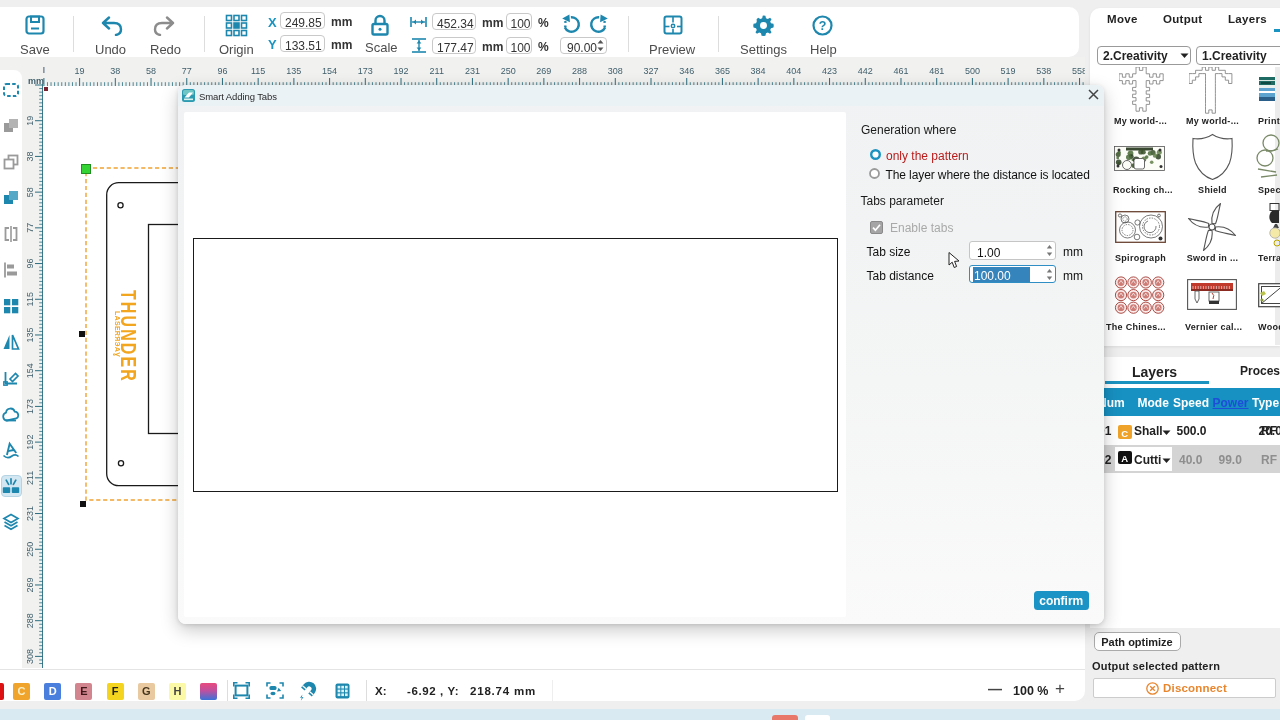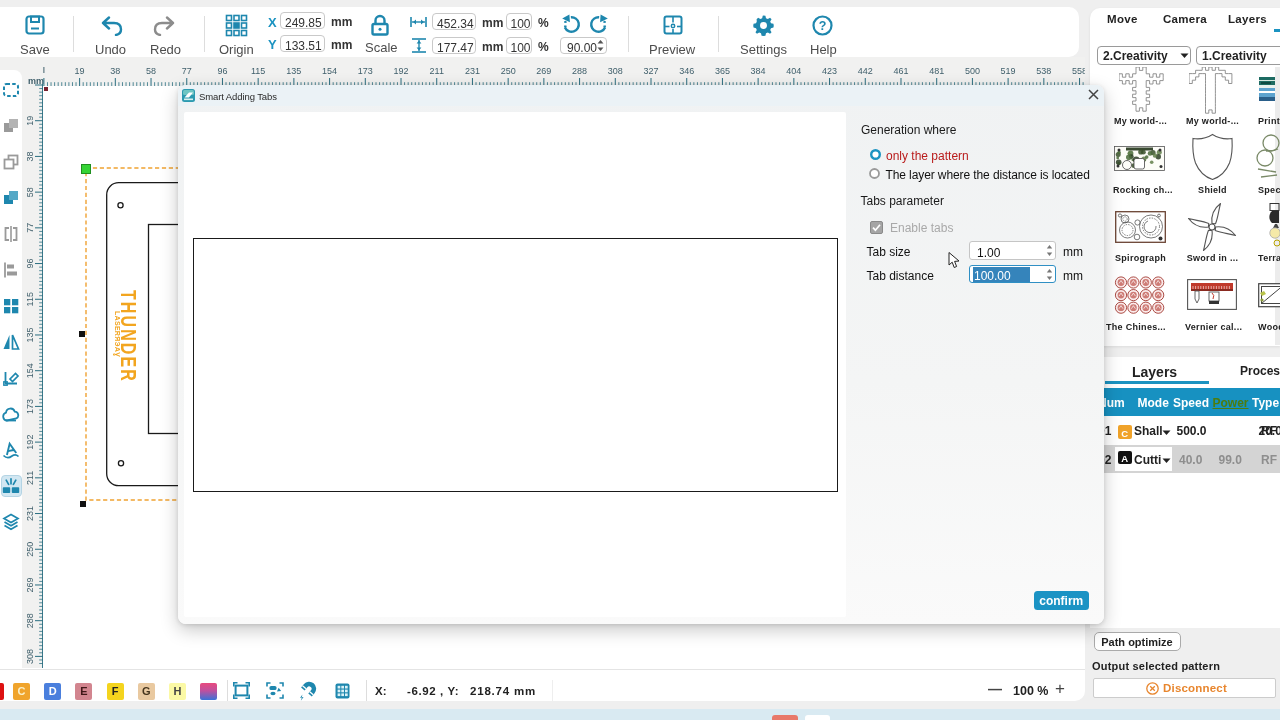--- a/index.html
+++ b/index.html
@@ -761,21 +761,21 @@
     <div style="position:absolute;left:366px;top:680px;width:1px;height:21px;background:#ddd;"></div>
     <div style="position:absolute;left:375px;top:684.5px;white-space:nowrap;font-size:11.5px;font-weight:700;color:#222;">X:</div>
     <div style="position:absolute;left:407px;top:684.5px;white-space:nowrap;font-size:11.5px;font-weight:700;color:#222;letter-spacing:0.6px;">-6.92 , Y:</div>
     <div style="position:absolute;left:470px;top:684.5px;white-space:nowrap;font-size:11.5px;font-weight:700;color:#222;letter-spacing:0.8px;">218.74 mm</div>
     <div style="position:absolute;left:552px;top:680px;width:1px;height:21px;background:#eee;"></div>
     <div style="position:absolute;left:988px;top:681px;white-space:nowrap;font-size:14px;color:#444;font-weight:600;">—</div>
     <div style="position:absolute;left:1013px;top:683.5px;white-space:nowrap;font-size:12.5px;font-weight:700;color:#222;">100 %</div>
     <div style="position:absolute;left:1055px;top:679px;white-space:nowrap;font-size:17px;color:#444;font-weight:500;">+</div>
     <div style="position:absolute;left:1090px;top:8px;width:190px;height:337.6px;background:#fff;border-radius:10px 0 0 0;box-shadow:0 1px 3px rgba(0,0,0,0.08);"></div>
     <div style="position:absolute;left:1107px;top:13px;white-space:nowrap;font-size:11.5px;font-weight:700;color:#222;letter-spacing:0.3px;">Move</div>
-    <div style="position:absolute;left:1163px;top:13px;white-space:nowrap;font-size:11.5px;font-weight:700;color:#222;letter-spacing:0.3px;">Camera</div>
+    <div style="position:absolute;left:1163px;top:13px;white-space:nowrap;font-size:11.5px;font-weight:700;color:#222;letter-spacing:0.3px;">Output</div>
     <div style="position:absolute;left:1228px;top:13px;white-space:nowrap;font-size:11.5px;font-weight:700;color:#222;letter-spacing:0.3px;">Layers</div>
     <div style="position:absolute;left:1274px;top:29px;width:6px;height:3px;background:#1b93c1;"></div>
     <div style="position:absolute;left:1097px;top:45.5px;width:94px;height:19px;background:#fff;border:1px solid #9a9a9a;border-radius:4px;"></div>
     <div style="position:absolute;left:1103px;top:49px;white-space:nowrap;font-size:12px;font-weight:700;color:#222;">2.Creativity</div>
     <svg style="position:absolute;left:1180px;top:52.5px" width="9" height="6" viewBox="0 0 9 6">
       <path d="M0.5 0.5 L4.5 5 L8.5 0.5 Z" fill="#222"></path>
     </svg>
     <div style="position:absolute;left:1196px;top:45.5px;width:90px;height:19px;background:#fff;border:1px solid #9a9a9a;border-radius:4px;"></div>
     <div style="position:absolute;left:1202px;top:49px;white-space:nowrap;font-size:12px;font-weight:700;color:#222;">1.Creativity</div>
     <div style="position:absolute;left:1275px;top:67px;width:5px;height:278px;background:#ececec;"></div>
@@ -958,21 +958,21 @@
     <div style="position:absolute;left:1185px;top:322px;white-space:nowrap;font-size:9px;font-weight:600;color:#222;letter-spacing:0.3px;width:55px;text-align:center;">Vernier cal...</div>
     <div style="position:absolute;left:1258px;top:322px;white-space:nowrap;font-size:9px;font-weight:600;color:#222;letter-spacing:0.3px;">Wood</div>
     <div style="position:absolute;left:1090px;top:357px;width:190px;height:271px;background:#fff;"></div>
     <div style="position:absolute;left:1132px;top:364px;white-space:nowrap;font-size:14px;font-weight:700;color:#222;">Layers</div>
     <div style="position:absolute;left:1240px;top:364px;white-space:nowrap;font-size:12px;font-weight:700;color:#222;">Process</div>
     <div style="position:absolute;left:1104.5px;top:380.5px;width:104px;height:3px;background:#1b93c1;"></div>
     <div style="position:absolute;left:1104px;top:387.8px;width:176px;height:28.3px;background:#1791c1;"></div>
     <div style="position:absolute;left:1098px;top:395.5px;white-space:nowrap;font-size:12px;font-weight:700;color:#fff;">Num</div>
     <div style="position:absolute;left:1137.5px;top:395.5px;white-space:nowrap;font-size:12px;font-weight:700;color:#fff;">Mode</div>
     <div style="position:absolute;left:1173px;top:395.5px;white-space:nowrap;font-size:12px;font-weight:700;color:#fff;">Speed</div>
-    <div style="position:absolute;left:1212.5px;top:395.5px;white-space:nowrap;font-size:12px;font-weight:700;color:#4d7c0f;text-decoration:underline;">Power</div>
+    <div style="position:absolute;left:1212.5px;top:395.5px;white-space:nowrap;font-size:12px;font-weight:700;color:#1d4ed8;text-decoration:underline;">Power</div>
     <div style="position:absolute;left:1252px;top:395.5px;white-space:nowrap;font-size:12px;font-weight:700;color:#fff;">Type</div>
     <div style="position:absolute;left:1098px;top:424px;white-space:nowrap;font-size:12px;font-weight:700;color:#222;">01</div>
     <div style="position:absolute;left:1118px;top:425px;width:13.5px;height:13.5px;background:#f0a32a;border-radius:2px;"></div>
     <div style="position:absolute;left:1118px;top:427.5px;white-space:nowrap;font-size:9.5px;font-weight:700;color:#fff;width:13.5px;text-align:center;">C</div>
     <div style="position:absolute;left:1134px;top:424px;white-space:nowrap;font-size:12px;font-weight:700;color:#222;">Shall</div>
     <svg style="position:absolute;left:1162px;top:429.5px" width="9" height="6" viewBox="0 0 9 6">
       <path d="M0.5 0.5 L4.5 5 L8.5 0.5 Z" fill="#222"></path>
     </svg>
     <div style="position:absolute;left:1176.5px;top:424px;white-space:nowrap;font-size:12px;font-weight:700;color:#222;">500.0</div>
     <div style="position:absolute;left:1218.5px;top:424px;white-space:nowrap;font-size:12px;font-weight:700;color:#222;margin-left:40px;">20.0</div>

